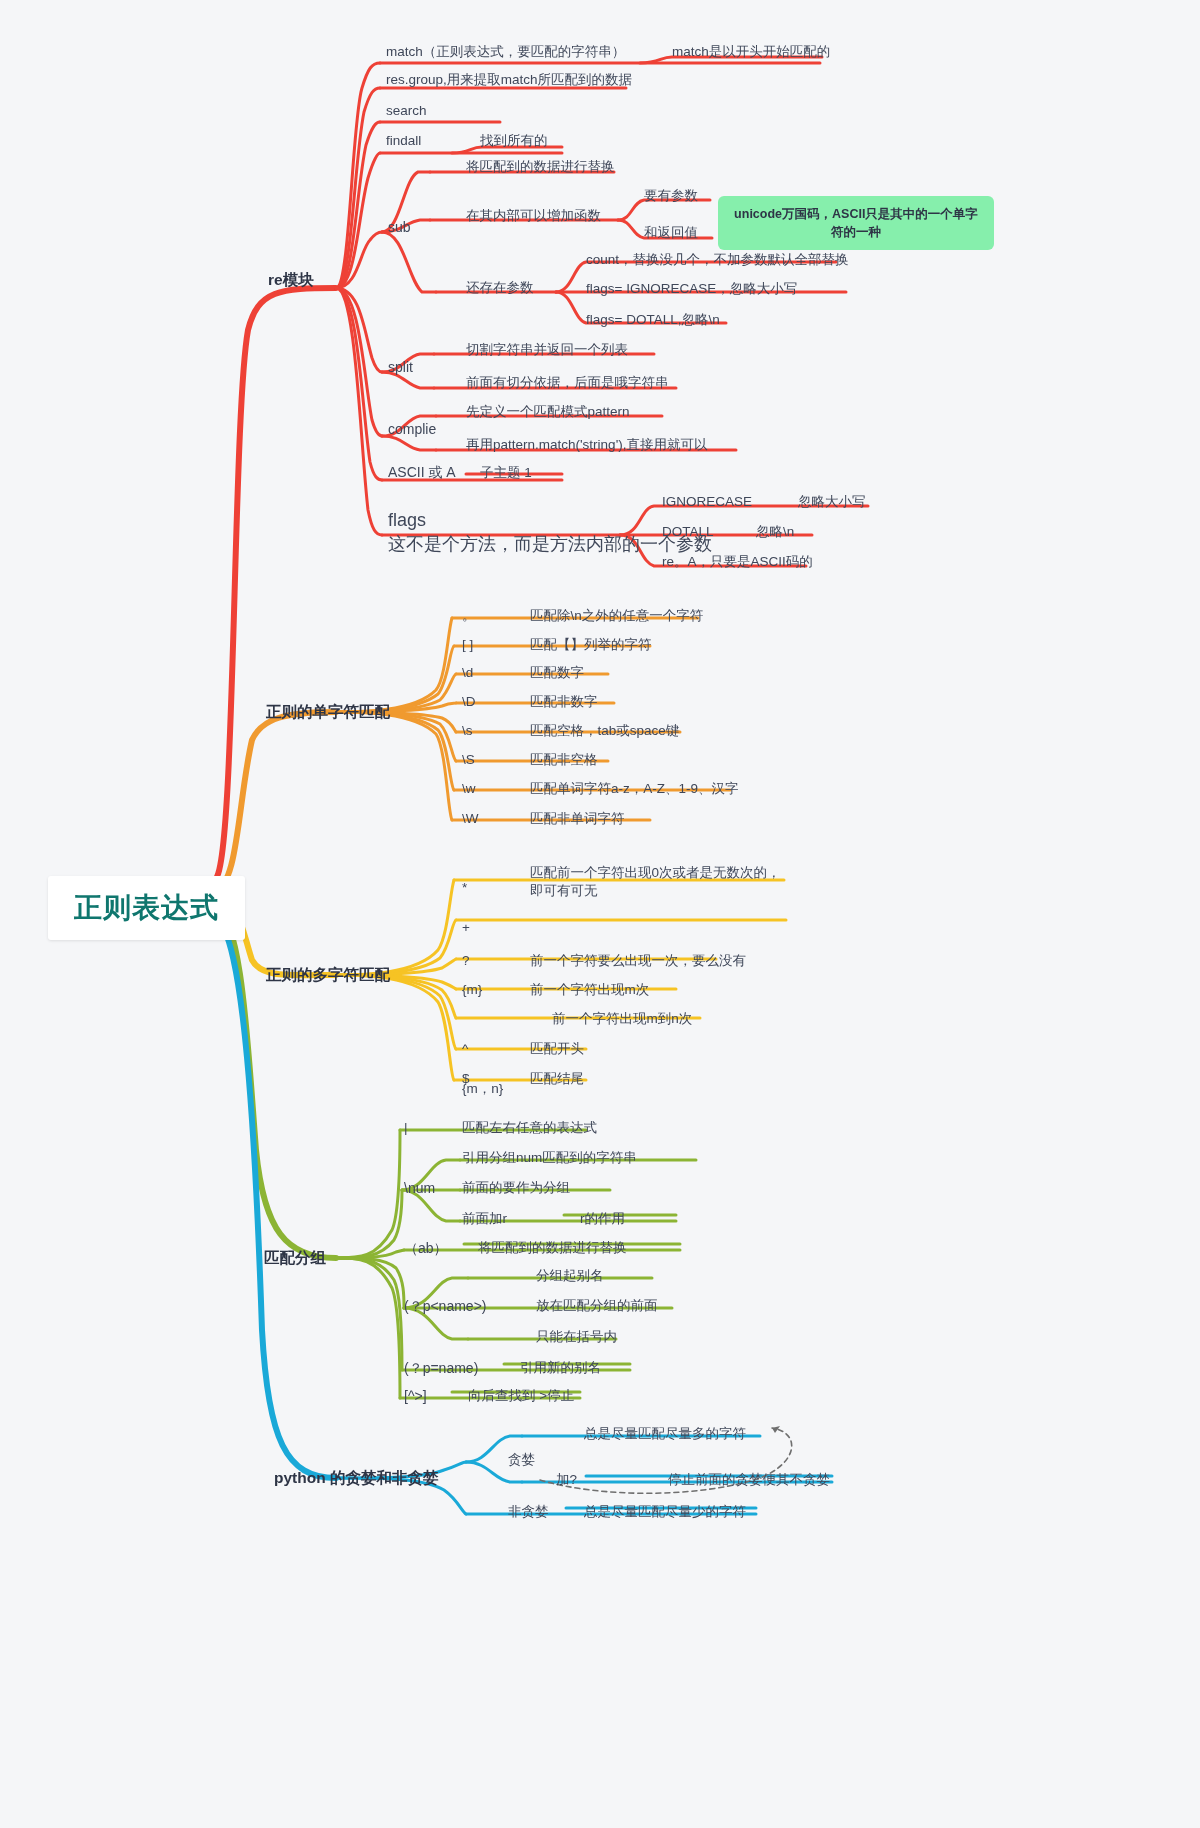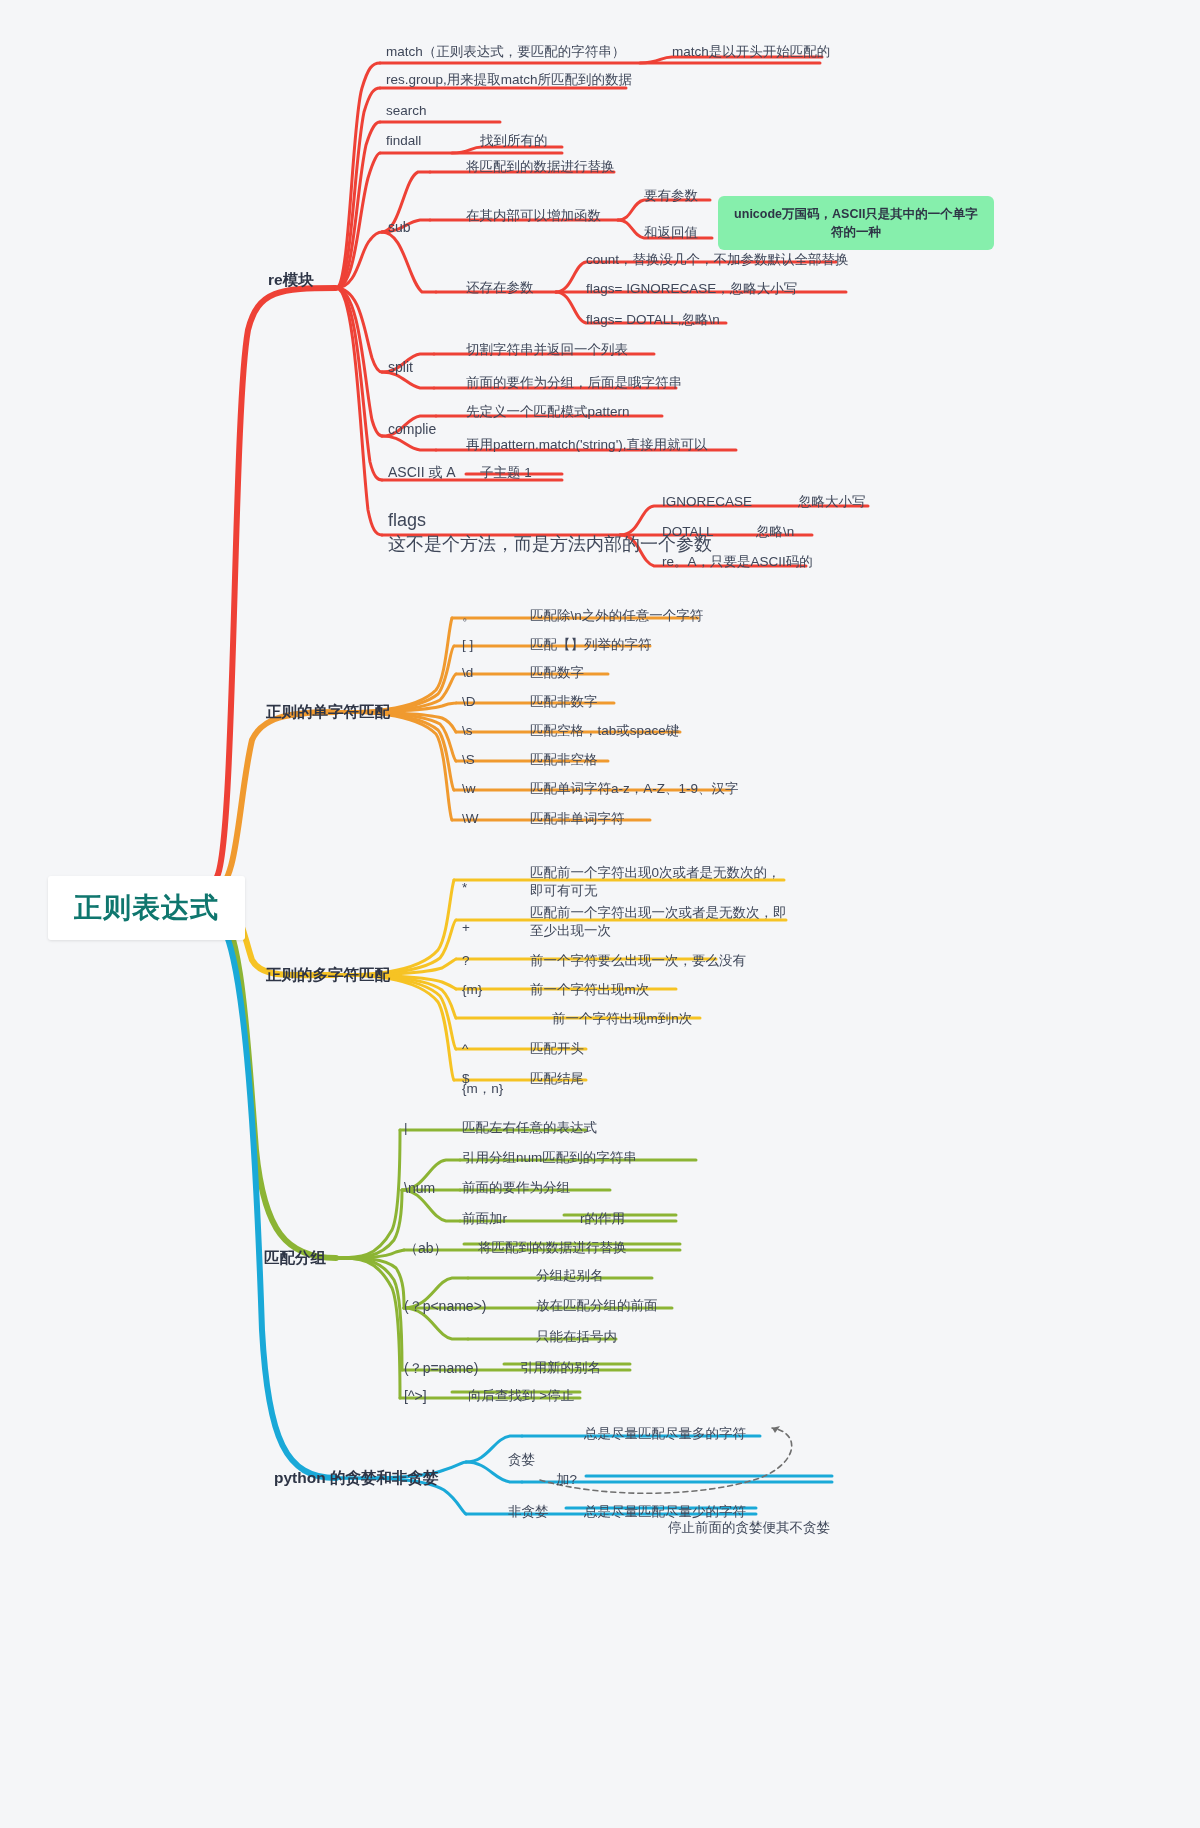--- a/index.html
+++ b/index.html
@@ -207,21 +207,21 @@
   <div class="node leaf" style="left:466px;top:208px;">在其内部可以增加函数</div>
   <div class="node leaf" style="left:644px;top:189px;font-family:Liberation Mono, monospace;">要有参数</div>
   <div class="node leaf" style="left:644px;top:225px;">和返回值</div>
   <div class="node leaf" style="left:466px;top:280px;">还存在参数</div>
   <div class="node leaf" style="left:586px;top:252px;">count，替换没几个，不加参数默认全部替换</div>
   <div class="node leaf" style="left:586px;top:281px;">flags= IGNORECASE，忽略大小写</div>
   <div class="node leaf" style="left:586px;top:312px;">flags= DOTALL,忽略\n</div>
 
   <div class="node mid" style="left:388px;top:359px;">split</div>
   <div class="node leaf" style="left:466px;top:342px;">切割字符串并返回一个列表</div>
-  <div class="node leaf" style="left:466px;top:375px;">前面的要作为分组，后面是哦字符串</div>
+  <div class="node leaf" style="left:466px;top:375px;">前面有切分依据，后面是哦字符串</div>
 
   <div class="node mid" style="left:388px;top:421px;">complie</div>
   <div class="node leaf" style="left:466px;top:404px;">先定义一个匹配模式pattern</div>
   <div class="node leaf" style="left:466px;top:437px;">再用pattern.match('string'),直接用就可以</div>
 
   <div class="node mid" style="left:388px;top:464px;">ASCII 或 A</div>
   <div class="node leaf" style="left:480px;top:465px;">子主题 1</div>
 
   <div class="node mid two-line" style="left:388px;top:508px;">
     <div style="white-space:pre-line;font-size:18px;">flags
@@ -252,21 +252,20 @@
   <div class="node leaf" style="left:462px;top:781px;">\w</div>
   <div class="node leaf" style="left:530px;top:781px;">匹配单词字符a-z，A-Z、1-9、汉字</div>
   <div class="node leaf" style="left:462px;top:811px;">\W</div>
   <div class="node leaf" style="left:530px;top:811px;">匹配非单词字符</div>
 
   <div class="node branch-title" style="left:266px;top:965px;">正则的多字符匹配</div>
 
   <div class="node leaf" style="left:462px;top:880px;">*</div>
   <div class="node leaf two-line" style="left:530px;top:864px;width:262px;white-space:normal;">匹配前一个字符出现0次或者是无数次的，即可有可无</div>
   <div class="node leaf" style="left:462px;top:920px;">+</div>
-  <div class="node leaf two-line" style="left:530px;top:904px;width:262px;white-space:normal;">匹配前一个字符出现一次或者是无数次，即至少出现一次</div>
   <div class="node leaf" style="left:462px;top:953px;">?</div>
   <div class="node leaf" style="left:530px;top:953px;">前一个字符要么出现一次，要么没有</div>
   <div class="node leaf" style="left:462px;top:982px;">{m}</div>
   <div class="node leaf" style="left:530px;top:982px;">前一个字符出现m次</div>
   <div class="node leaf" style="left:462px;top:1058px;margin-top:23px;">{m，n}</div>
   <div class="node leaf" style="left:552px;top:1011px;">前一个字符出现m到n次</div>
   <div class="node leaf" style="left:462px;top:1041px;">^</div>
   <div class="node leaf" style="left:530px;top:1041px;">匹配开头</div>
   <div class="node leaf" style="left:462px;top:1071px;">$</div>
   <div class="node leaf" style="left:530px;top:1071px;">匹配结尾</div>
@@ -294,18 +293,18 @@
   <div class="node leaf" style="left:520px;top:1360px;">引用新的别名</div>
 
   <div class="node mid" style="left:404px;top:1388px;">[^&gt;]</div>
   <div class="node leaf" style="left:468px;top:1388px;">向后查找到 &gt;停止</div>
 
   <div class="node branch-title" style="left:274px;top:1468px;">python 的贪婪和非贪婪</div>
 
   <div class="node leaf" style="left:508px;top:1452px;">贪婪</div>
   <div class="node leaf" style="left:584px;top:1426px;">总是尽量匹配尽量多的字符</div>
   <div class="node leaf" style="left:556px;top:1472px;">加?</div>
-  <div class="node leaf" style="left:668px;top:1472px;margin-top:48px;">停止前面的贪婪便其不贪婪</div>
+  <div class="node leaf" style="left:668px;top:1472px;">停止前面的贪婪便其不贪婪</div>
 
   <div class="node leaf" style="left:508px;top:1504px;">非贪婪</div>
   <div class="node leaf" style="left:584px;top:1504px;">总是尽量匹配尽量少的字符</div>
 
 </div>
 
 </body></html>

